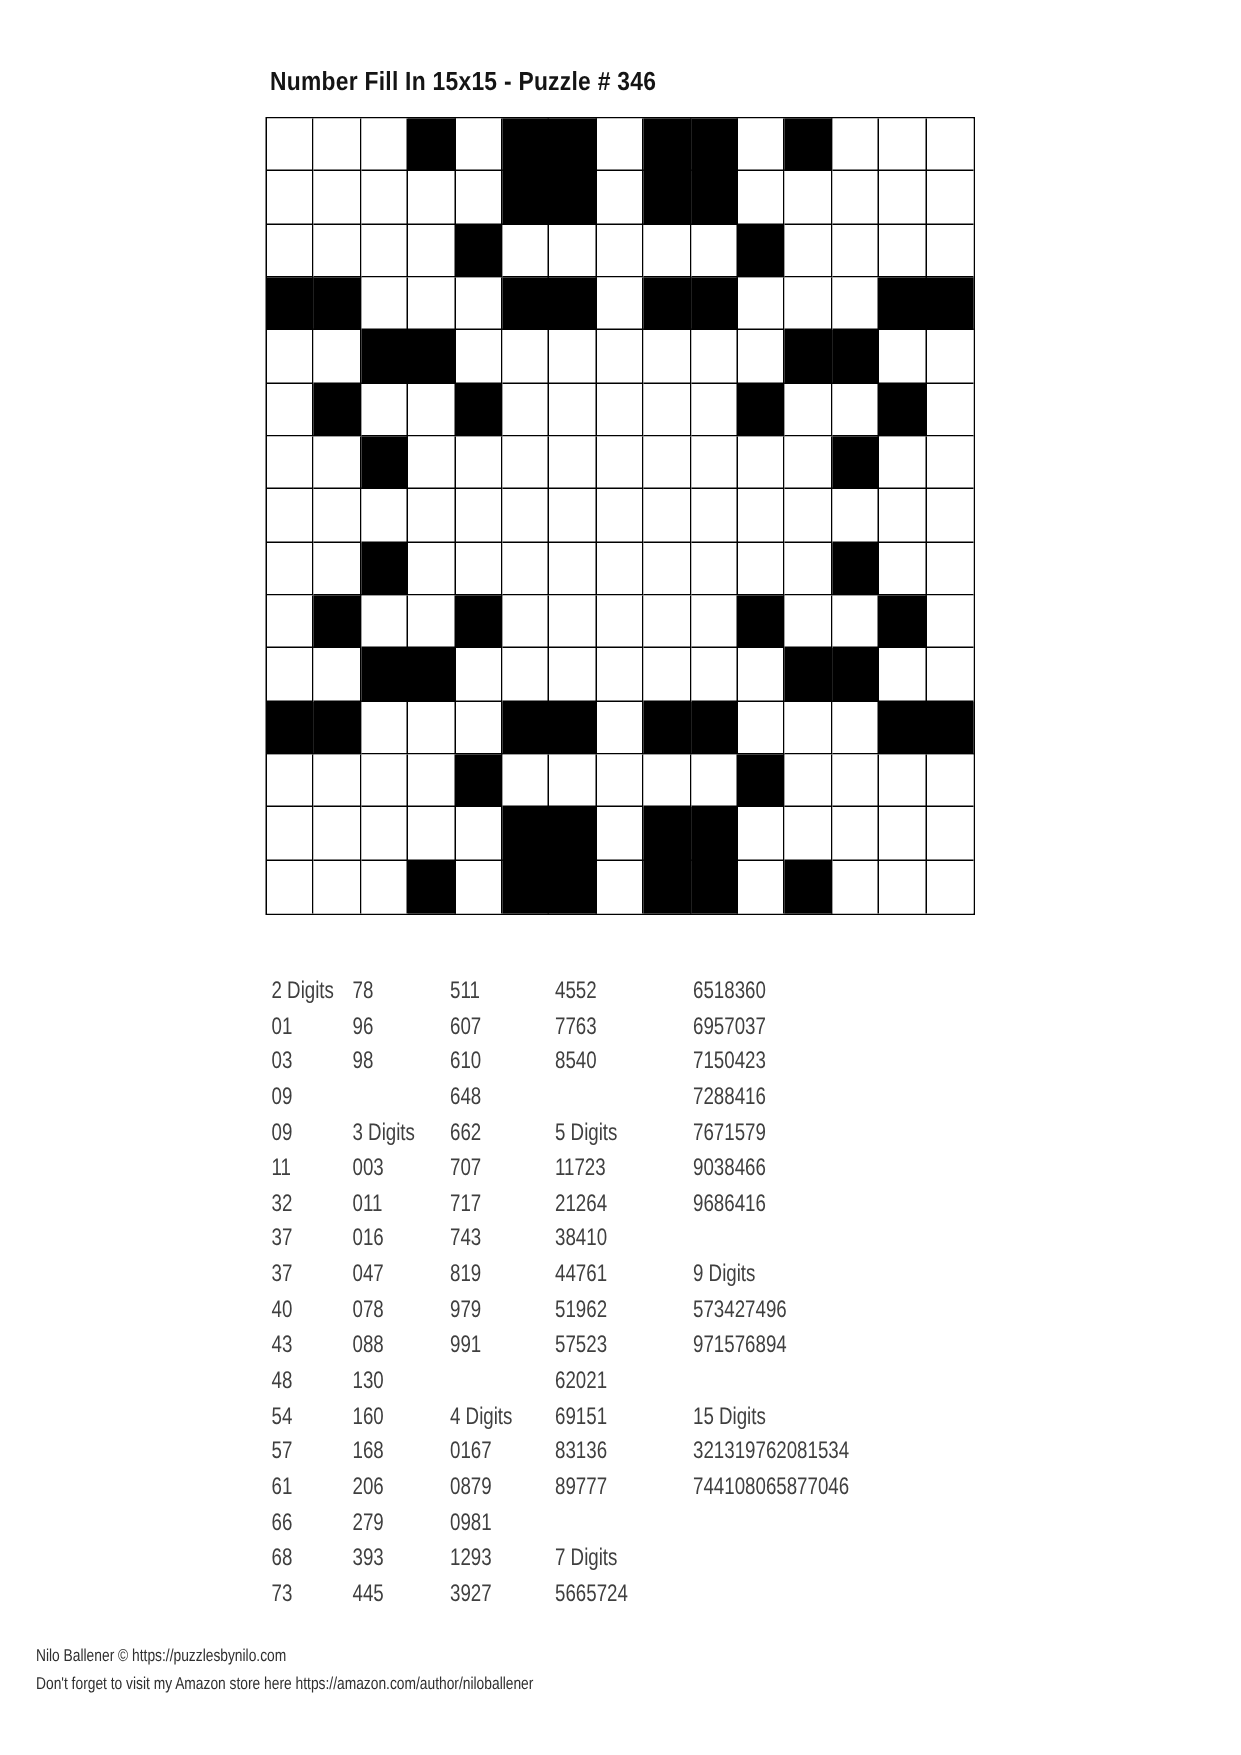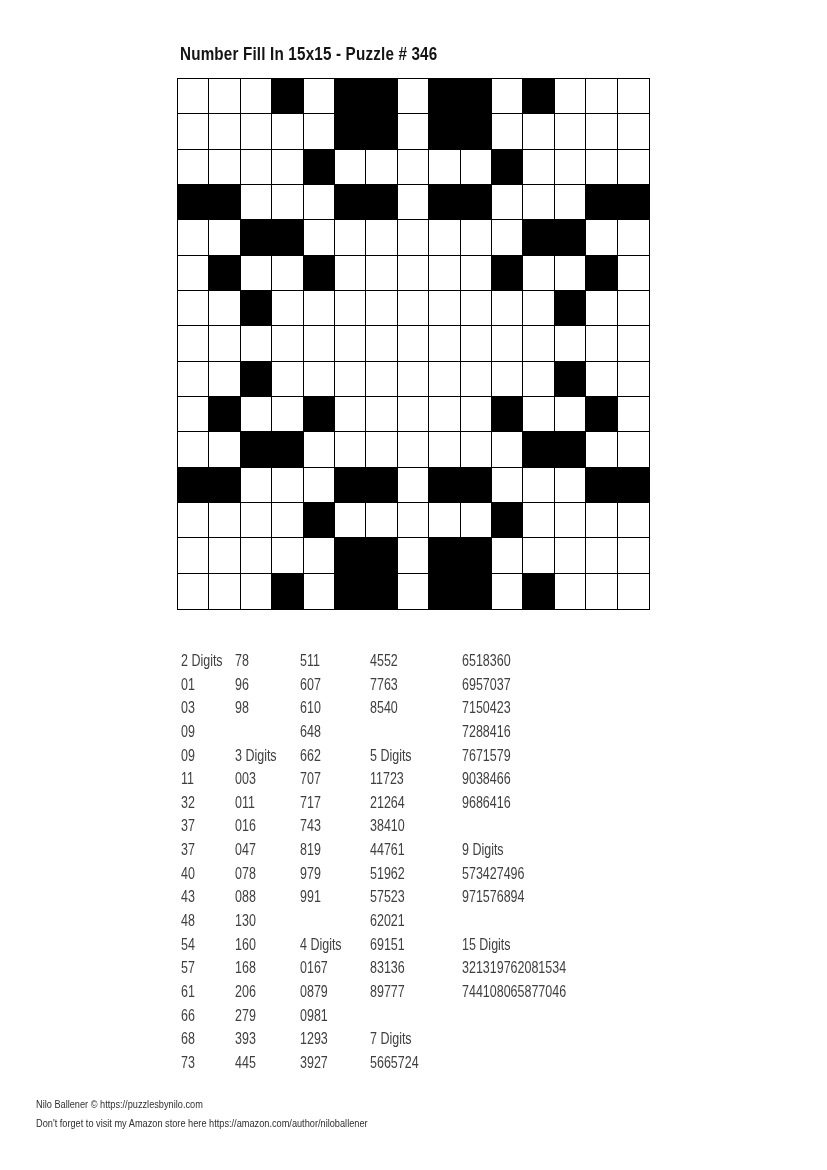--- a/index.html
+++ b/index.html
@@ -66,21 +66,21 @@
   .num-col.c3 { left: 189px; }
   .num-col.c4 { left: 281px; }
   .num-row {
     height: 23.65px;
     line-height: 23.65px;
     font-size: 16px;
     color: #3f3f3f;
   }
   .footer {
     position: absolute;
-    left: 36px;
+    left: 24px;
     top: 1095px;
   }
   .footer-line {
     font-size: 11.5px;
     line-height: 19px;
     color: #2f2f2f;
     white-space: nowrap;
     transform: scaleX(0.8);
     transform-origin: 0 50%;
   }

